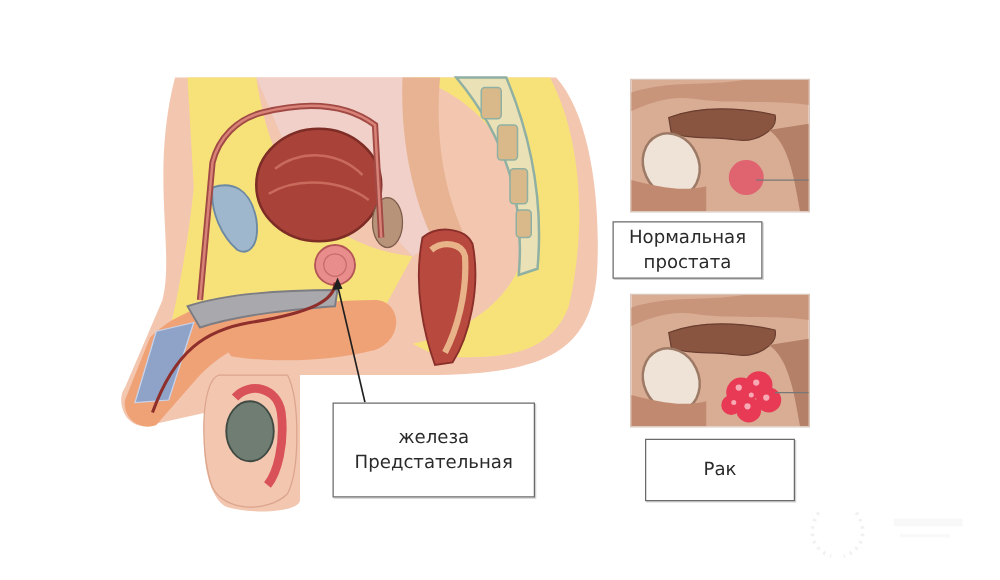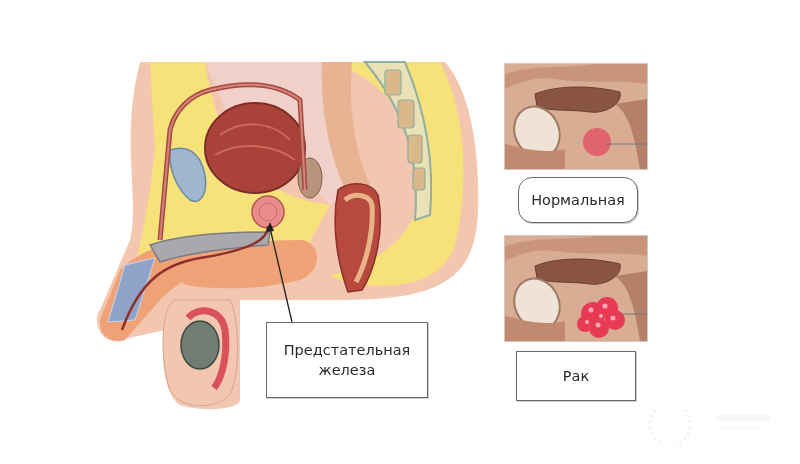--- a/index.html
+++ b/index.html
@@ -61,36 +61,37 @@
   <path d="M175 300 C160 305 160 365 170 390 C180 410 215 410 230 395 C240 375 240 320 230 300 Z" fill="#f3c6b0" stroke="#dba48c" stroke-width="1"></path>
 
   <ellipse cx="200" cy="345" rx="19" ry="24" fill="#6f7d73" stroke="#3f4a43" stroke-width="1.5"></ellipse>
   <path d="M188 318 C200 305 222 310 225 330 C228 355 222 378 214 388" fill="none" stroke="#d9525a" stroke-width="7"></path>
 
   <line x1="292" y1="322" x2="270" y2="228" stroke="#1f1f1f" stroke-width="1.3"></line>
   <polygon points="270,222 266,232 274,231" fill="#1f1f1f"></polygon>
 </svg>
 
 <div class="label-box" style="left:266px;top:322px;width:160px;height:74px;">
+  <span>железа</span>
   <span>Предстательная</span>
-  <span>железа</span>
 </div>
 
 <svg class="inset" style="left:504px;top:63px;width:142px;height:105px;" viewBox="0 0 142 105" xmlns="http://www.w3.org/2000/svg">
   <rect width="142" height="105" fill="#d9ad94"></rect>
   <path d="M0 10 C30 0 60 5 90 0 L142 0 L142 20 C110 15 80 20 50 15 C30 12 10 20 0 25 Z" fill="#c9957a"></path>
   <path d="M30 30 C55 20 90 22 115 28 C118 40 100 50 85 48 C65 45 45 48 32 42 Z" fill="#8a5540" stroke="#6a3f30" stroke-width="1"></path>
   <ellipse cx="32" cy="68" rx="22" ry="26" fill="#efe2d6" stroke="#9d7a66" stroke-width="2" transform="rotate(-25 32 68)"></ellipse>
   <path d="M110 40 C125 50 130 75 135 105 L142 105 L142 35 Z" fill="#b58068"></path>
   <path d="M0 80 C20 85 40 90 60 85 L60 105 L0 105 Z" fill="#c18a70"></path>
   <circle cx="92" cy="78" r="14" fill="#e0566a" opacity="0.85"></circle>
   <line x1="100" y1="80" x2="142" y2="80" stroke="#777" stroke-width="1"></line>
 </svg>
-<div class="label-box" style="left:518px;top:177px;width:118px;height:44px;border-radius:14px;">
+<div class="label-box" style="left:490px;top:177px;width:118px;height:44px;">
   <span>Нормальная</span>
+  <span>простата</span>
 </div>
 
 <svg class="inset" style="left:504px;top:235px;width:142px;height:105px;" viewBox="0 0 142 105" xmlns="http://www.w3.org/2000/svg">
   <rect width="142" height="105" fill="#d9ad94"></rect>
   <path d="M0 10 C30 0 60 5 90 0 L142 0 L142 20 C110 15 80 20 50 15 C30 12 10 20 0 25 Z" fill="#c9957a"></path>
   <path d="M30 30 C55 20 90 22 115 28 C118 40 100 50 85 48 C65 45 45 48 32 42 Z" fill="#8a5540" stroke="#6a3f30" stroke-width="1"></path>
   <ellipse cx="32" cy="68" rx="22" ry="26" fill="#efe2d6" stroke="#9d7a66" stroke-width="2" transform="rotate(-25 32 68)"></ellipse>
   <path d="M110 40 C125 50 130 75 135 105 L142 105 L142 35 Z" fill="#b58068"></path>
   <path d="M0 80 C20 85 40 90 60 85 L60 105 L0 105 Z" fill="#c18a70"></path>
   <g fill="#e83a55">

